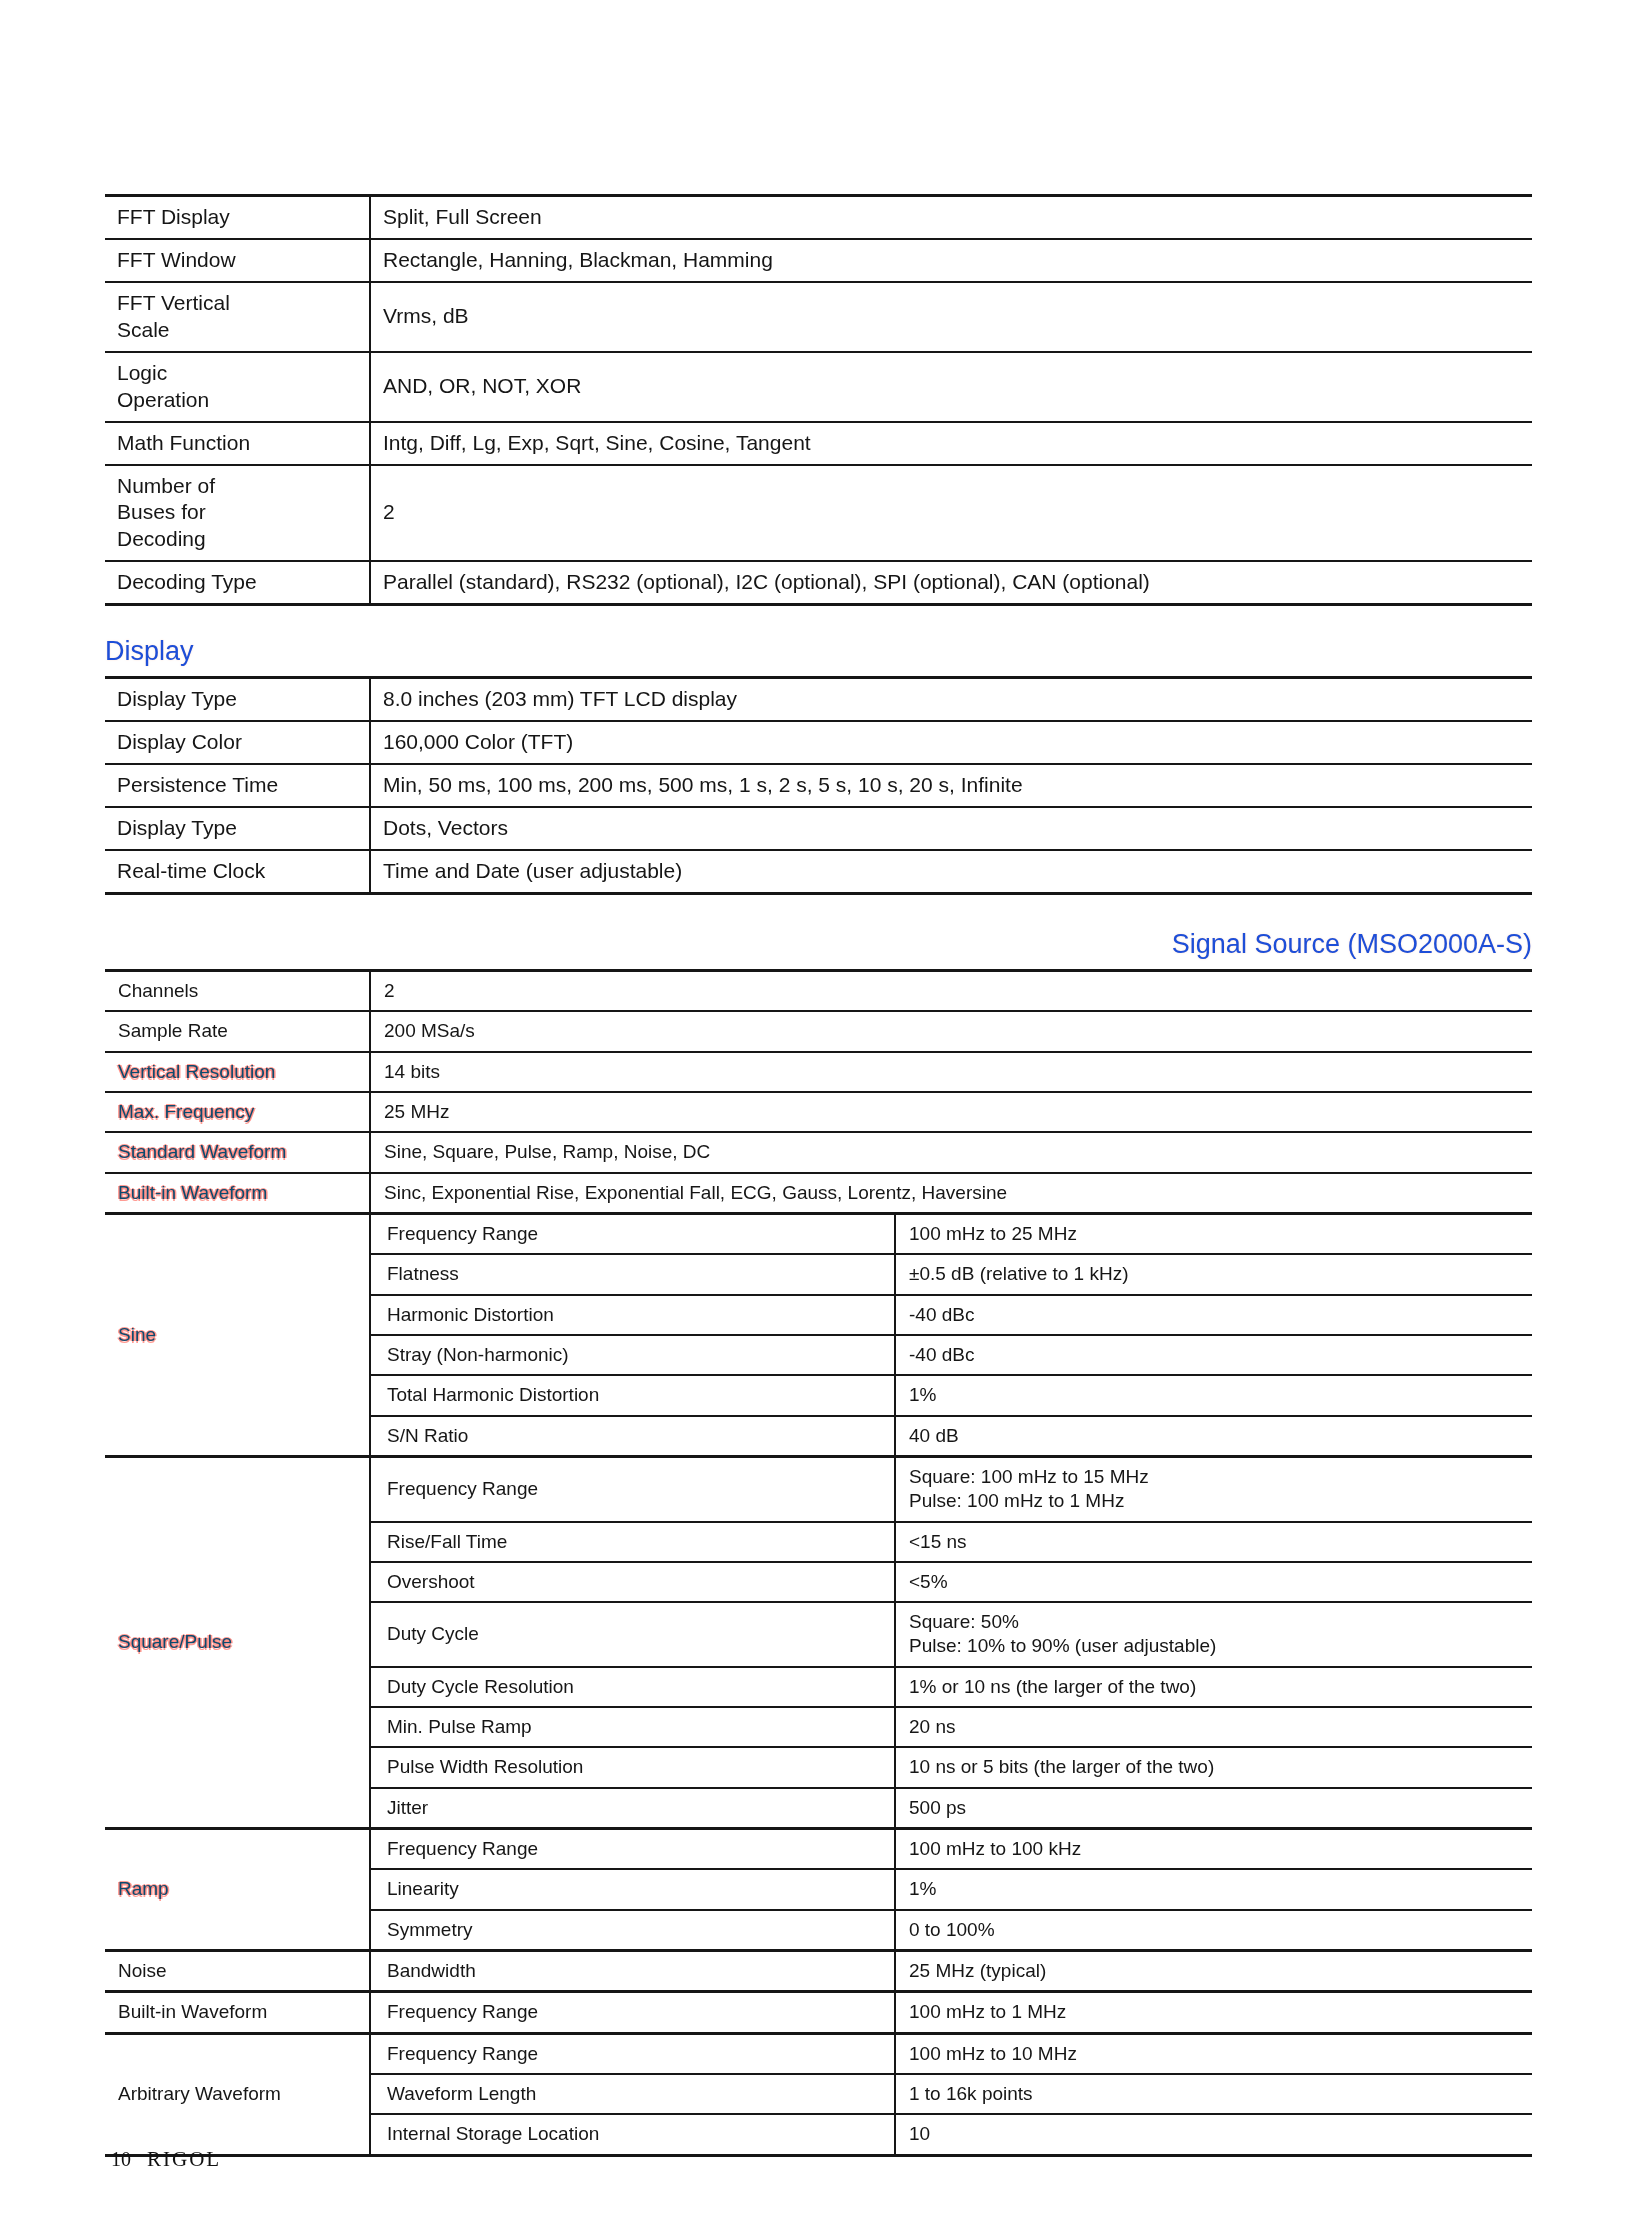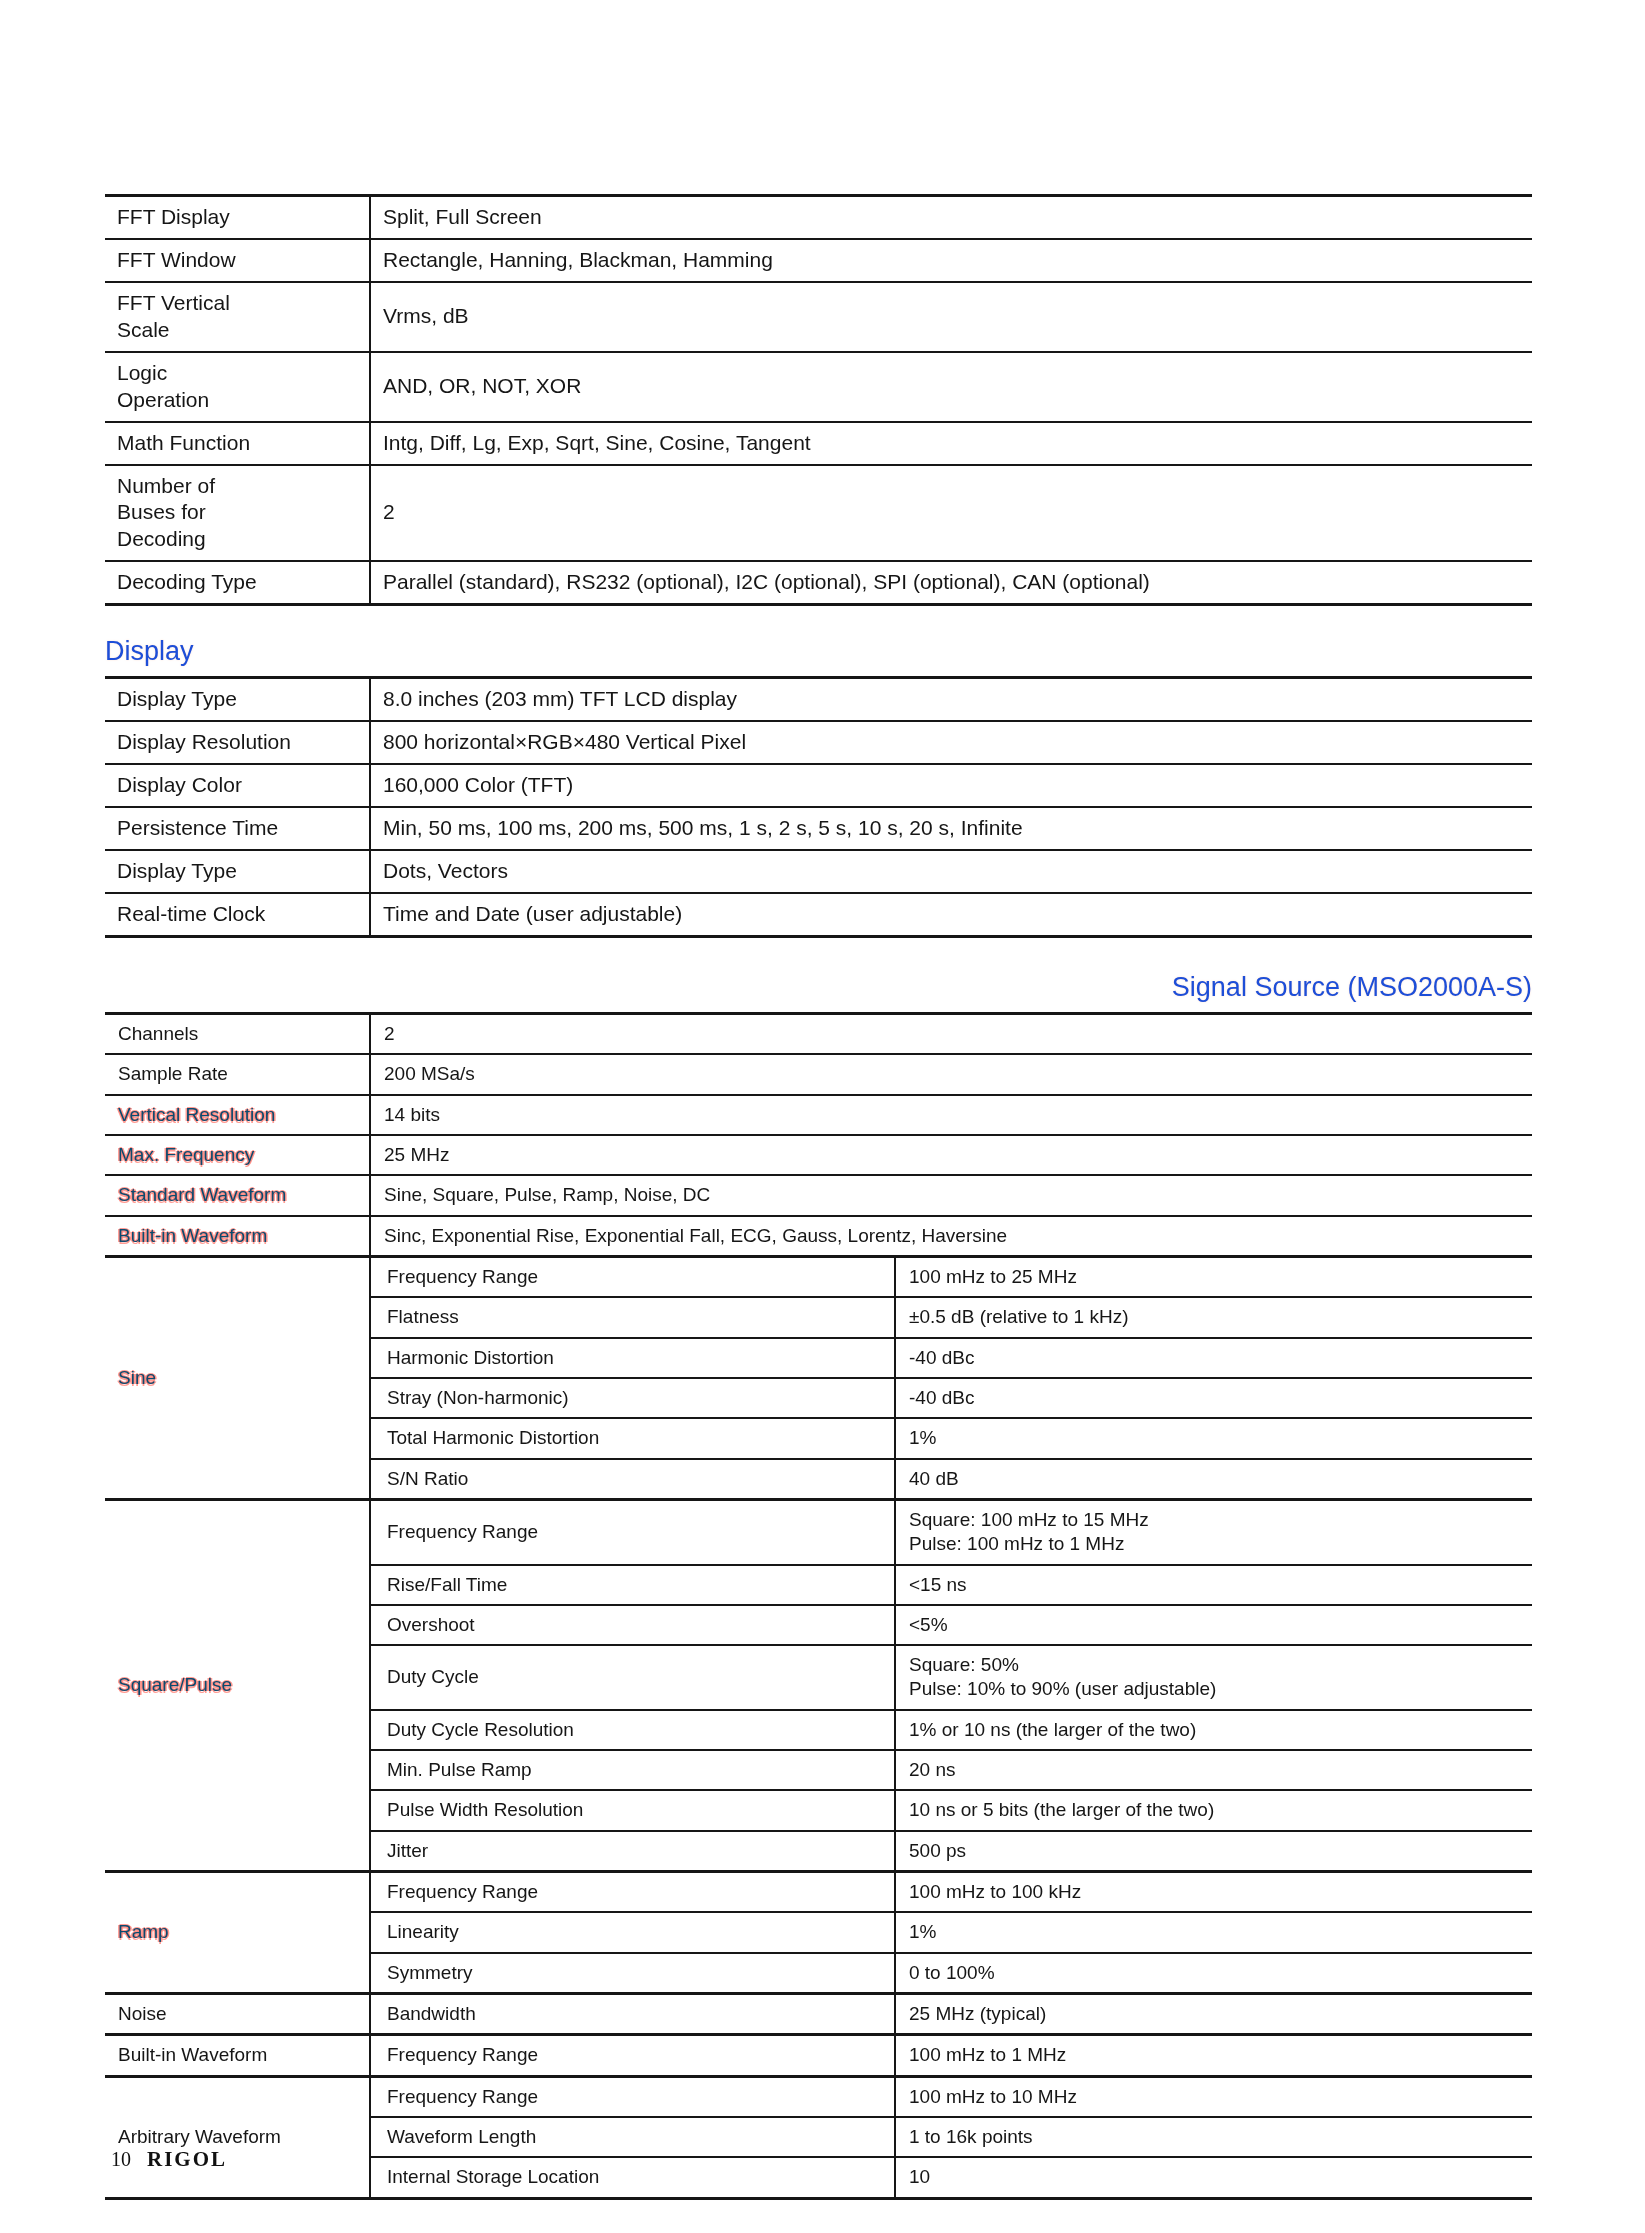--- a/index.html
+++ b/index.html
@@ -38,21 +38,21 @@
     color:#0c4a6e;
     text-shadow:1.5px 0 0 rgba(255,130,120,.8), -1.5px 0 0 rgba(255,130,120,.8),
                 0 1.5px 0 rgba(255,130,120,.8), 0 -1.5px 0 rgba(255,130,120,.8);
   }
 
   .footer{
     position:absolute;left:111px;top:2147px;
     font-family:"Liberation Serif", serif;font-size:20px;color:#111;
   }
   .footer .num{font-weight:400;margin-right:16px;}
-  .footer .brand{font-weight:700;letter-spacing:2px;font-size:21px;}
+  .footer .brand{font-weight:400;letter-spacing:2px;font-size:21px;}
 </style>
 </head>
 <body>
 
 <div class="content">
 
   <table id="t1" class="t2col">
     <colgroup>
         <col style="width:265px">
         <col>
@@ -98,24 +98,20 @@
     <colgroup>
         <col style="width:265px">
         <col>
       </colgroup>
     <tbody>
         <tr>
       <td class="lab">Display Type</td>
       <td>8.0 inches (203 mm) TFT LCD display</td>
     </tr>
     <tr>
-      <td class="lab">Display Resolution</td>
-      <td>800 horizontal×RGB×480 Vertical Pixel</td>
-    </tr>
-    <tr>
       <td class="lab">Display Color</td>
       <td>160,000 Color (TFT)</td>
     </tr>
     <tr>
       <td class="lab">Persistence Time</td>
       <td>Min, 50 ms, 100 ms, 200 ms, 500 ms, 1 s, 2 s, 5 s, 10 s, 20 s, Infinite</td>
     </tr>
     <tr>
       <td class="lab">Display Type</td>
       <td>Dots, Vectors</td>

